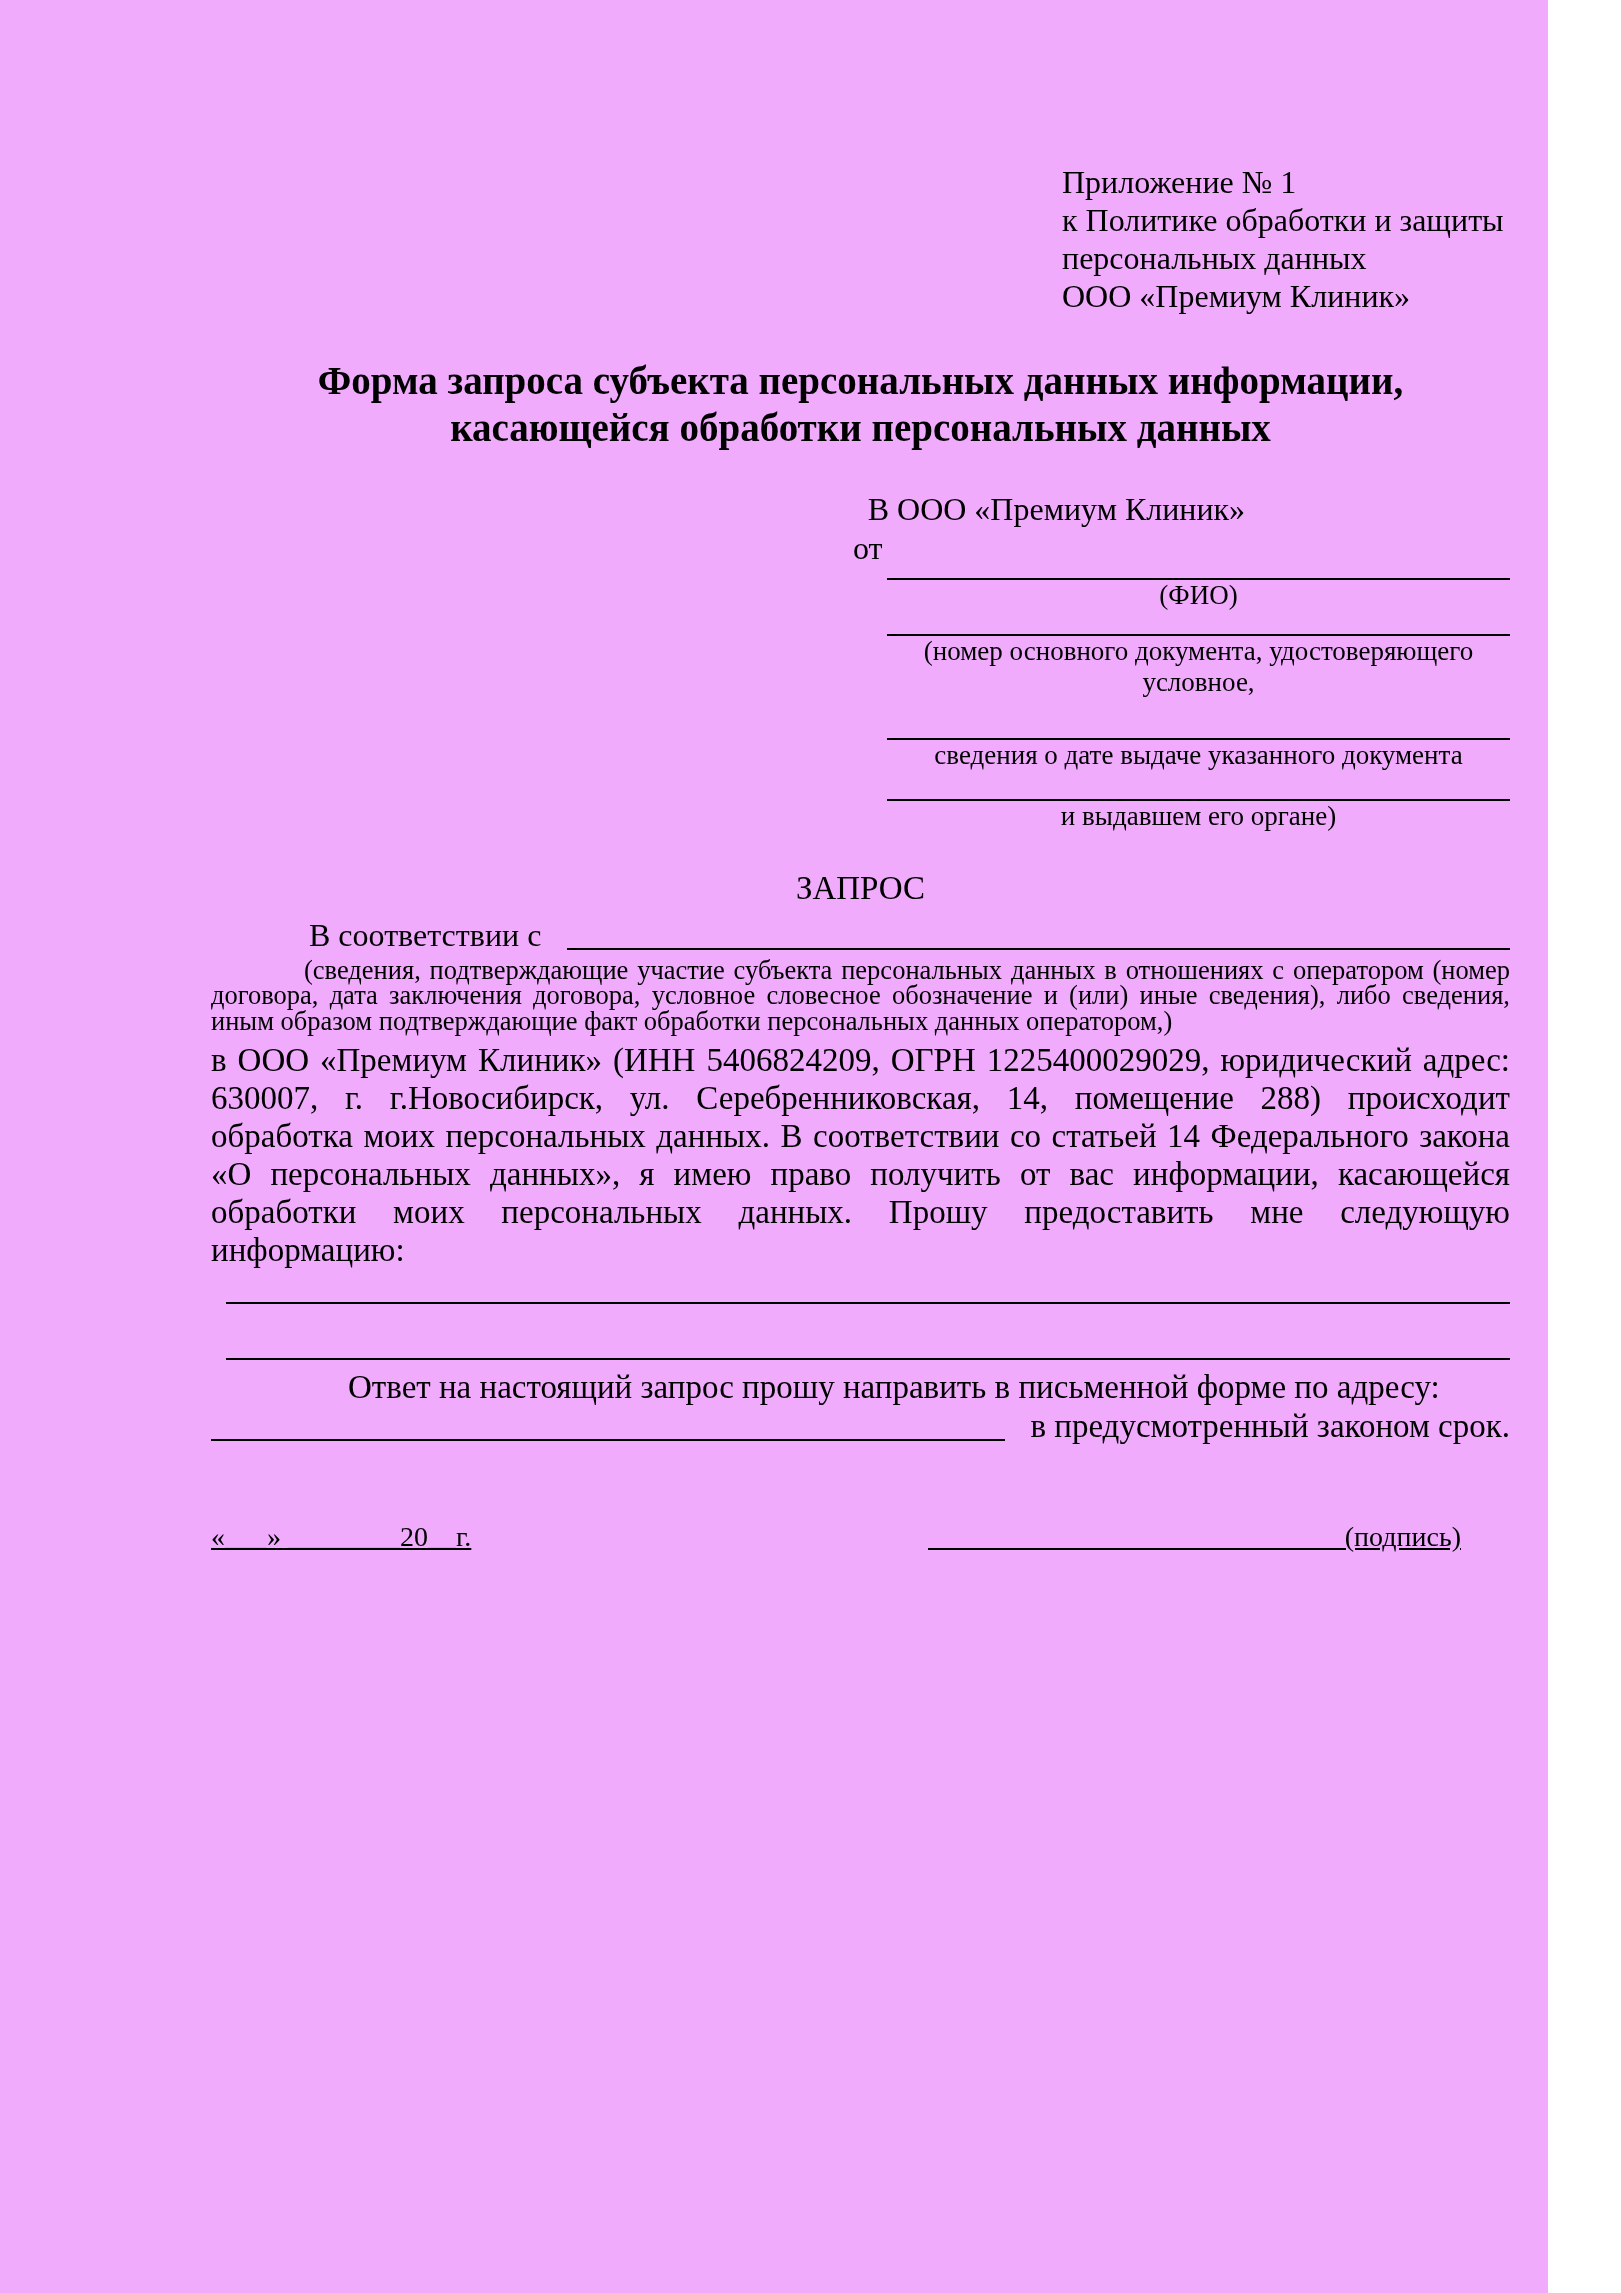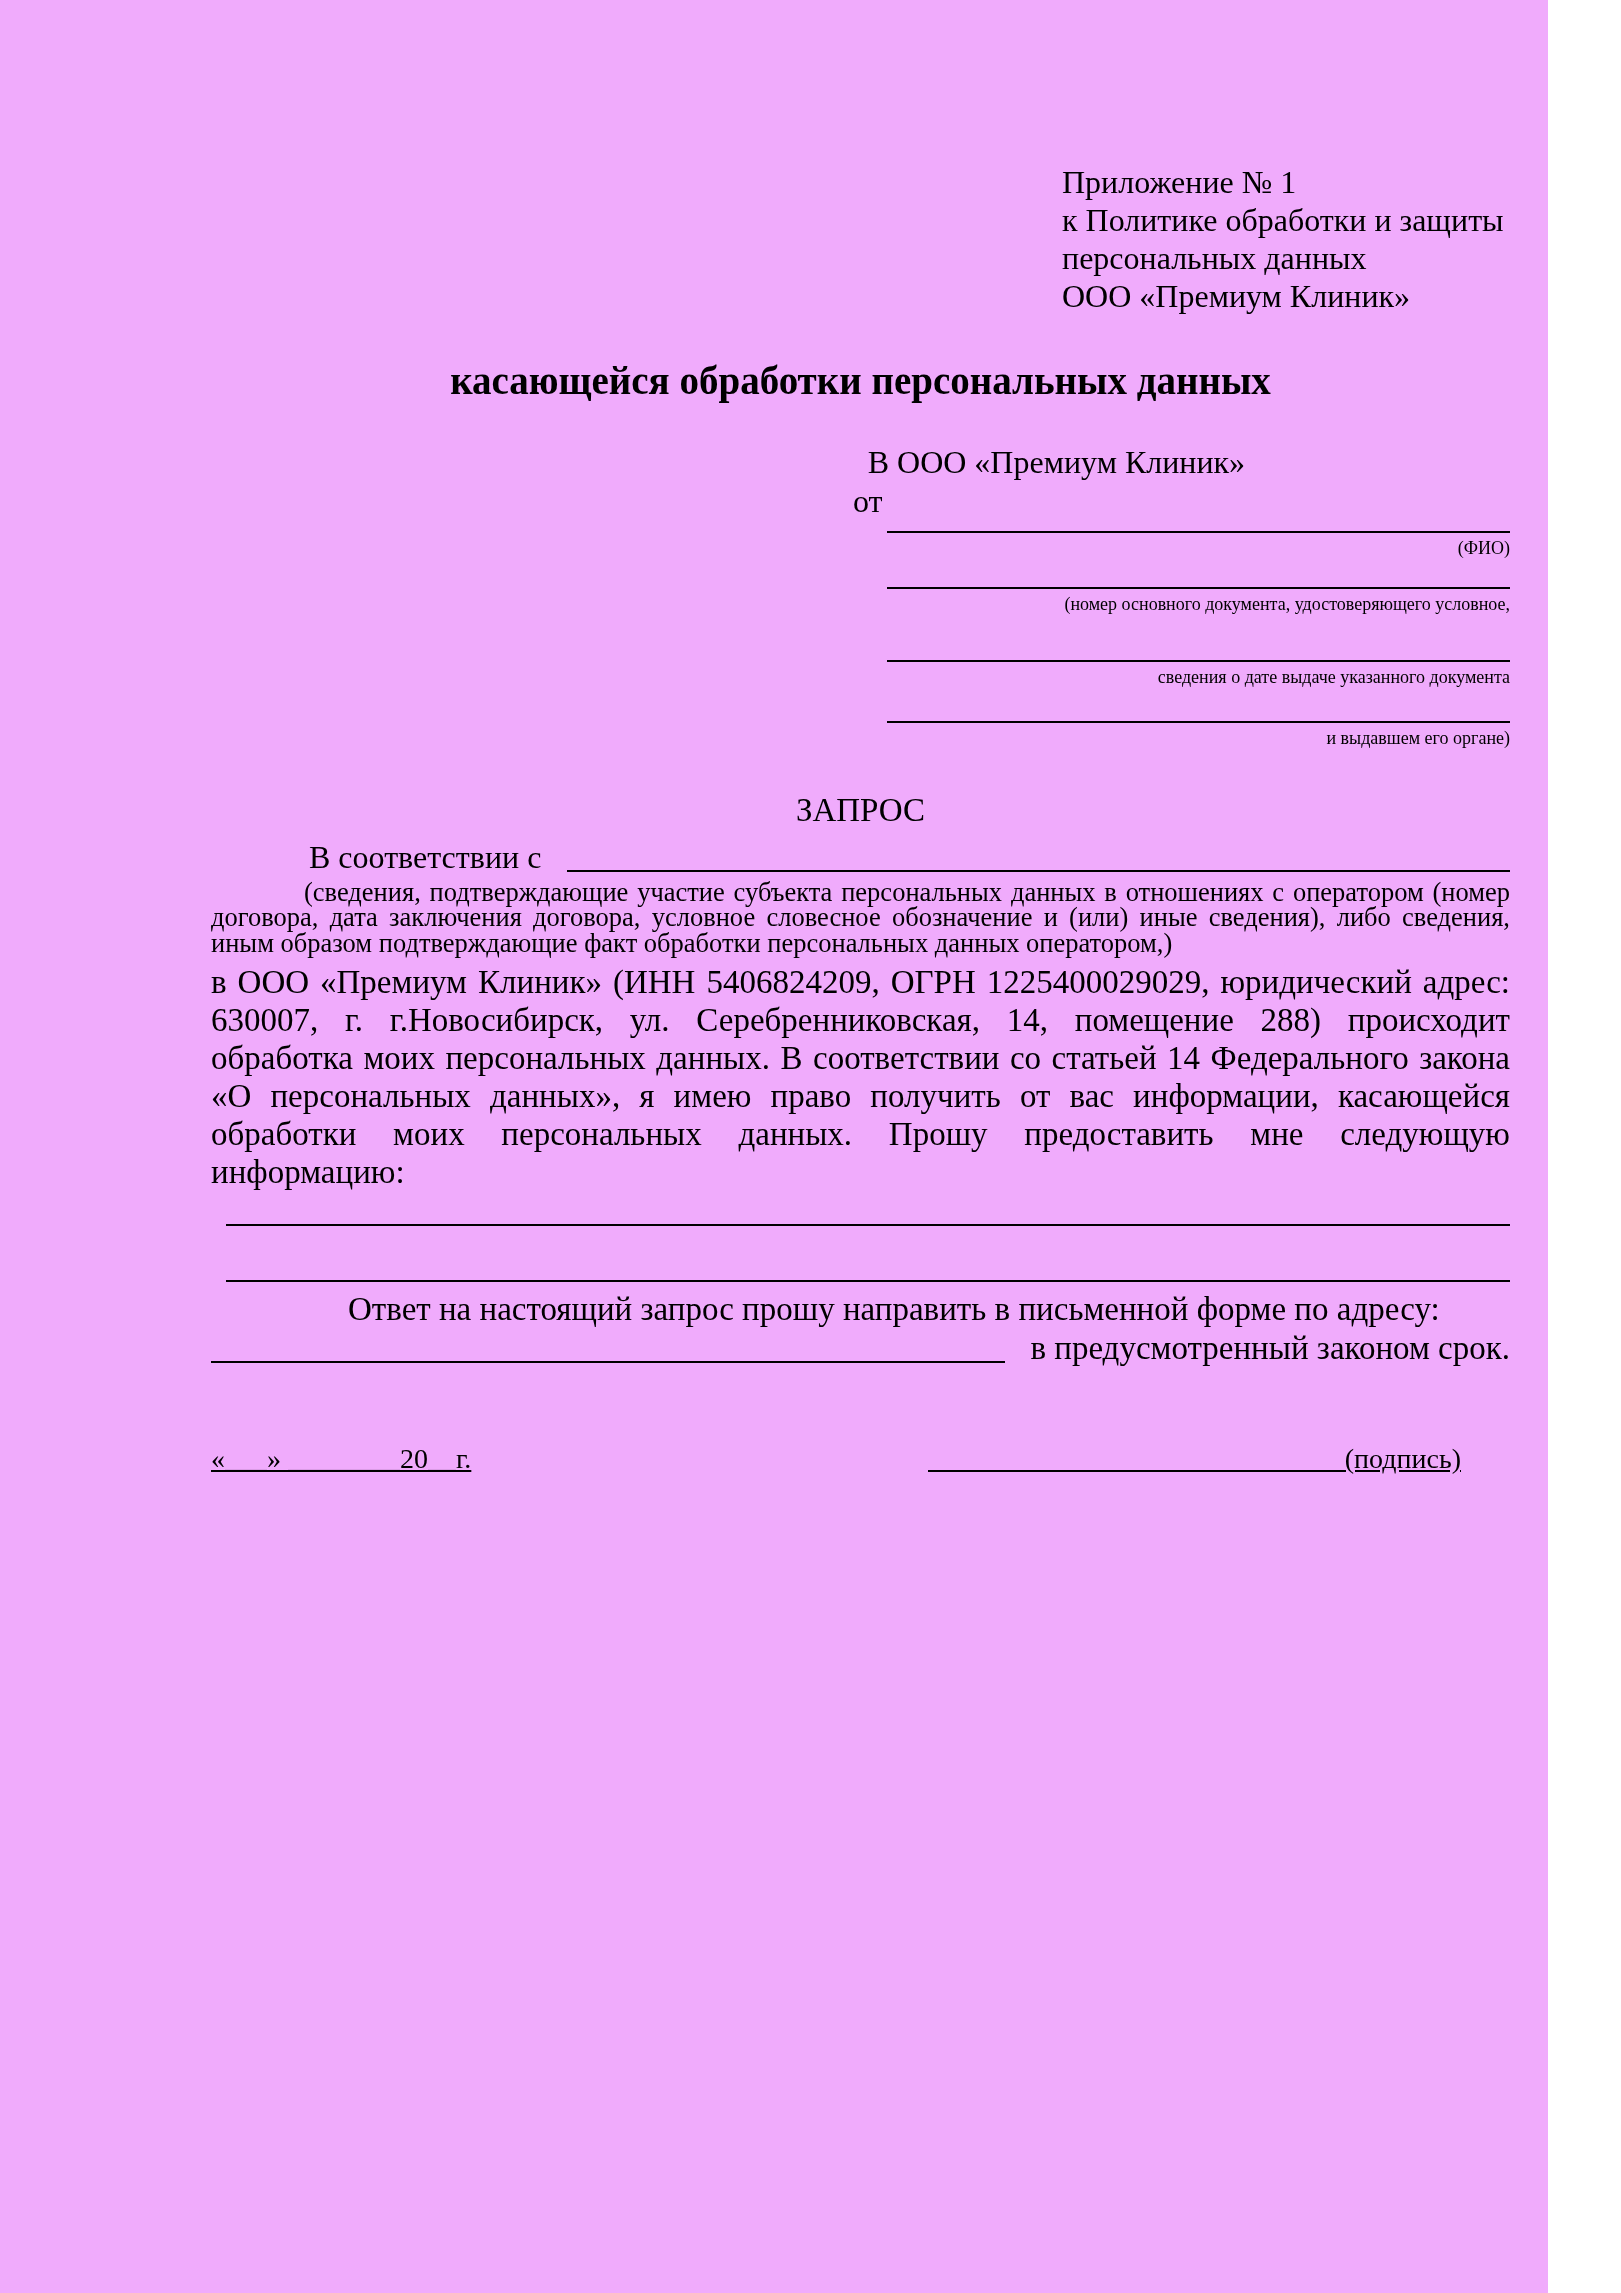--- a/index.html
+++ b/index.html
@@ -26,21 +26,21 @@
   .addressee {
     margin-top: 39px; margin-left: 642px; width: 657px;
     font-size: 32px; line-height: 39px; font-family: Liberation Serif, serif;
   }
   .addr-to { padding-left: 14.7px; }
   .u-line { margin-left: 34px; border-bottom: 2.9px solid #000; }
   .u1 { height: 9.8px; }
   .u2 { height: 23.5px; }
   .u3 { height: 40px; }
   .u4 { height: 28px; }
-  .cap { margin-left: 34px; text-align: right; font-size: 18px; line-height: 31px; }
+  .cap { margin-left: 34px; text-align: center; font-size: 27px; line-height: 31px; }
 
   .zapros-heading {
     margin-top: 37px; text-align: center;
     font-size: 33px; line-height: 39px;
   }
 
   .opening-row {
     margin-top: 7.8px; padding-left: 98px;
     display: flex; font-size: 32px; line-height: 39px; gap: 16px;
   }
@@ -88,20 +88,21 @@
   <div class="content">
 
     <div class="annex">
       <div>Приложение № 1</div>
       <div>к Политике обработки и защиты</div>
       <div>персональных данных</div>
       <div>ООО «Премиум Клиник»</div>
     </div>
 
     <div class="doc-title">
+      <div>Форма запроса субъекта персональных данных информации,</div>
       <div>касающейся обработки персональных данных</div>
     </div>
 
     <div class="addressee">
       <div class="addr-to">В ООО «Премиум Клиник»</div>
       <div class="addr-from">от</div>
       <div class="u-line u1"></div>
       <div class="cap">(ФИО)</div>
       <div class="u-line u2"></div>
       <div class="cap">(номер основного документа, удостоверяющего условное,</div>

